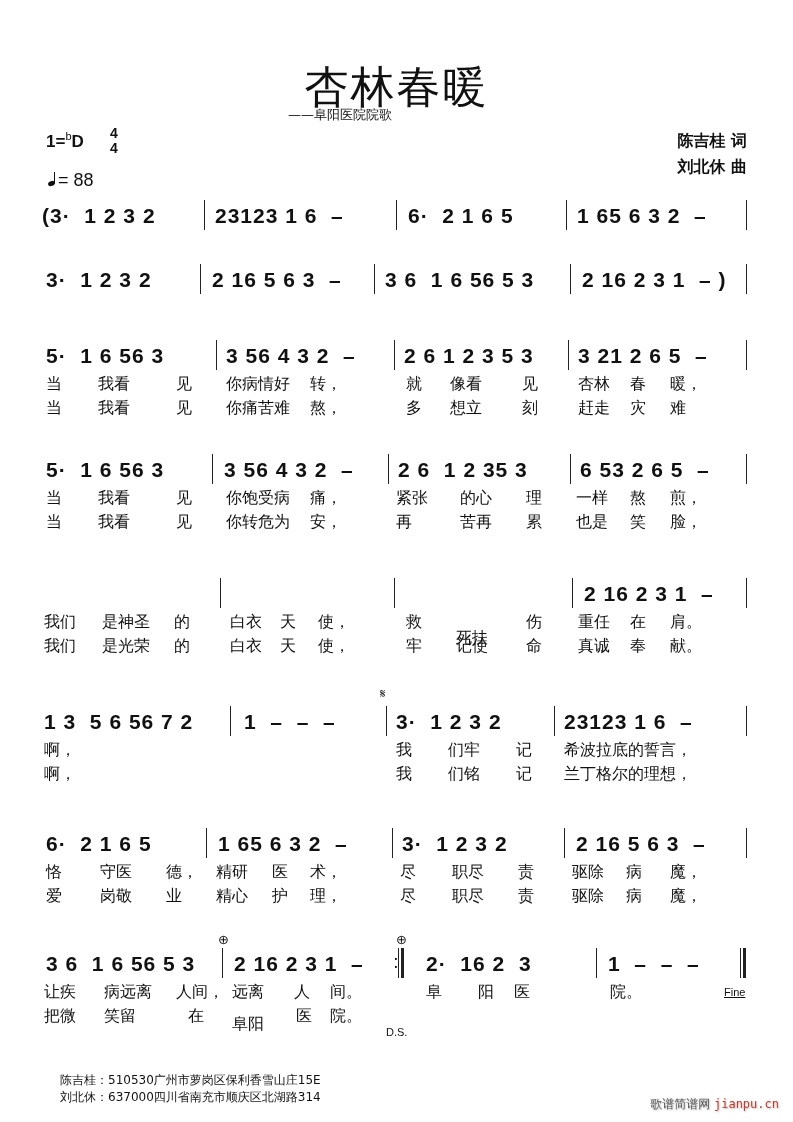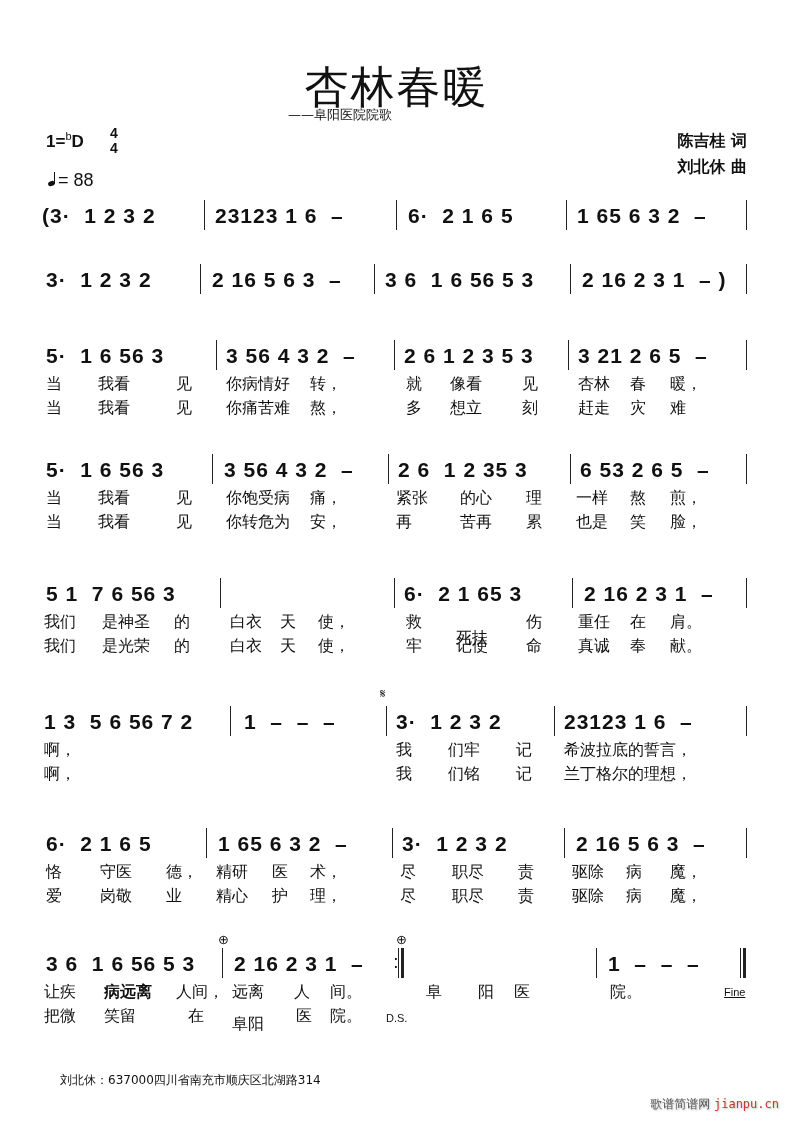--- a/index.html
+++ b/index.html
@@ -152,24 +152,22 @@
     <span class="lyric-seg" style="left:420px;">苦再</span>
     <span class="lyric-seg" style="left:486px;">累</span>
     <span class="lyric-seg" style="left:536px;">也是</span>
     <span class="lyric-seg" style="left:590px;">笑</span>
     <span class="lyric-seg" style="left:630px;">脸，</span>
   </div>
 </div>
 
 <div class="system" style="top:576px;">
   <div class="notes-row">
-    <div class="bar notes" style="left:6px;">5 1  7 6 56 3</div>
     <div class="barline" style="left:180px;"></div>
     <div class="barline" style="left:354px;"></div>
-    <div class="bar notes" style="left:364px;">6·  2 1 65 3</div>
     <div class="barline" style="left:532px;"></div>
     <div class="bar notes" style="left:544px;">2 16 2 3 1  –</div>
     <div class="barline" style="left:706px;"></div>
   </div>
   <div class="lyric-row">
     <span class="lyric-seg" style="left:4px;">我们</span>
     <span class="lyric-seg" style="left:62px;">是神圣</span>
     <span class="lyric-seg" style="left:134px;">的</span>
     <span class="lyric-seg" style="left:190px;">白衣</span>
     <span class="lyric-seg" style="left:240px;">天</span>
@@ -268,47 +266,49 @@
 
 <div class="system" style="top:946px;">
   <span class="marker" style="left:178px; top:-14px;">⊕</span>
   <span class="marker" style="left:356px; top:-14px;">⊕</span>
   <div class="notes-row">
     <div class="bar notes" style="left:6px;">3 6  1 6 56 5 3</div>
     <div class="barline" style="left:182px;"></div>
     <div class="bar notes" style="left:194px;">2 16 2 3 1  –</div>
     <span class="repeat-dots" style="left:354px;">·<br>·</span>
     <div class="double-bar" style="left:358px;"></div>
+    <div class="bar notes" style="left:386px;">2·  16 2  3</div>
     <div class="barline" style="left:556px;"></div>
     <div class="bar notes" style="left:568px;">1  –  –  –</div>
     <div class="double-bar" style="left:700px;"></div>
   </div>
   <div class="lyric-row">
     <span class="lyric-seg" style="left:4px;">让疾</span>
-    <span class="lyric-seg" style="left:64px;font-weight:bold;">病远离</span>
+    <span class="lyric-seg" style="left:64px;">病远离</span>
     <span class="lyric-seg" style="left:136px;">人间，</span>
     <span class="lyric-seg" style="left:192px;">远离</span>
     <span class="lyric-seg" style="left:254px;">人</span>
     <span class="lyric-seg" style="left:290px;">间。</span>
     <span class="lyric-seg" style="left:386px;">阜</span>
     <span class="lyric-seg" style="left:438px;">阳</span>
     <span class="lyric-seg" style="left:474px;">医</span>
     <span class="lyric-seg" style="left:570px;">院。</span>
     <span class="lyric-seg small" style="left:684px; top:4px;text-decoration:underline;">Fine</span>
   </div>
   <div class="lyric-row">
     <span class="lyric-seg" style="left:4px;">把微</span>
     <span class="lyric-seg" style="left:64px;">笑留</span>
     <span class="lyric-seg" style="left:148px;">在</span>
     <span class="lyric-seg" style="left:192px;margin-top:8px;">阜阳</span>
     <span class="lyric-seg" style="left:256px;">医</span>
     <span class="lyric-seg" style="left:290px;">院。</span>
-    <span class="lyric-seg small" style="left:346px; top:6px;">D.S.</span>
+    <span class="lyric-seg small" style="left:346px; top:20px;">D.S.</span>
   </div>
 </div>
 
 <div class="abs footer">
+  <div>陈吉桂：510530广州市萝岗区保利香雪山庄15E</div>
   <div>刘北休：637000四川省南充市顺庆区北湖路314</div>
 </div>
 <div class="abs watermark">
   <span>歌谱简谱网</span>
   <span class="url">jianpu.cn</span>
 </div>
 
 </body></html>

